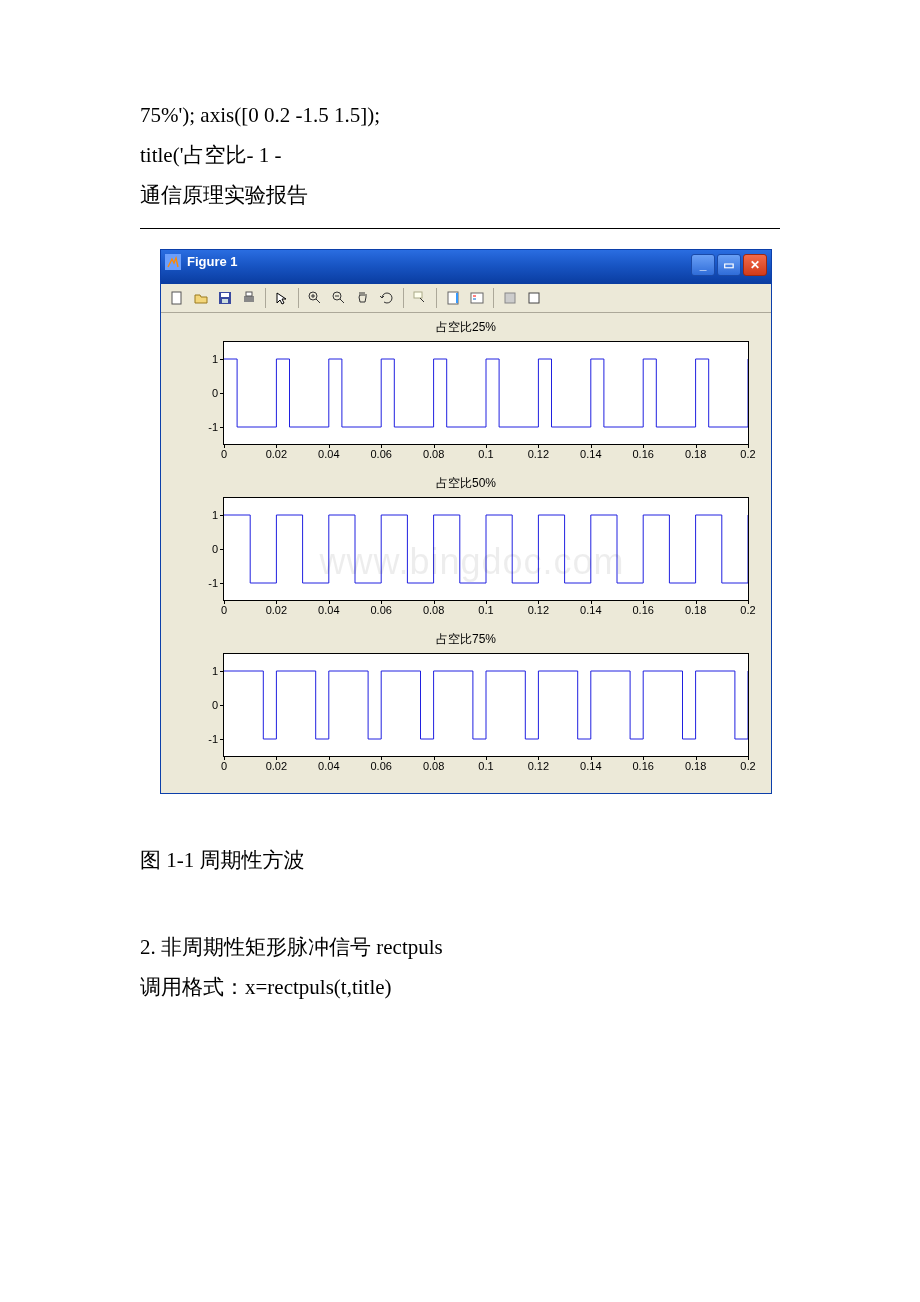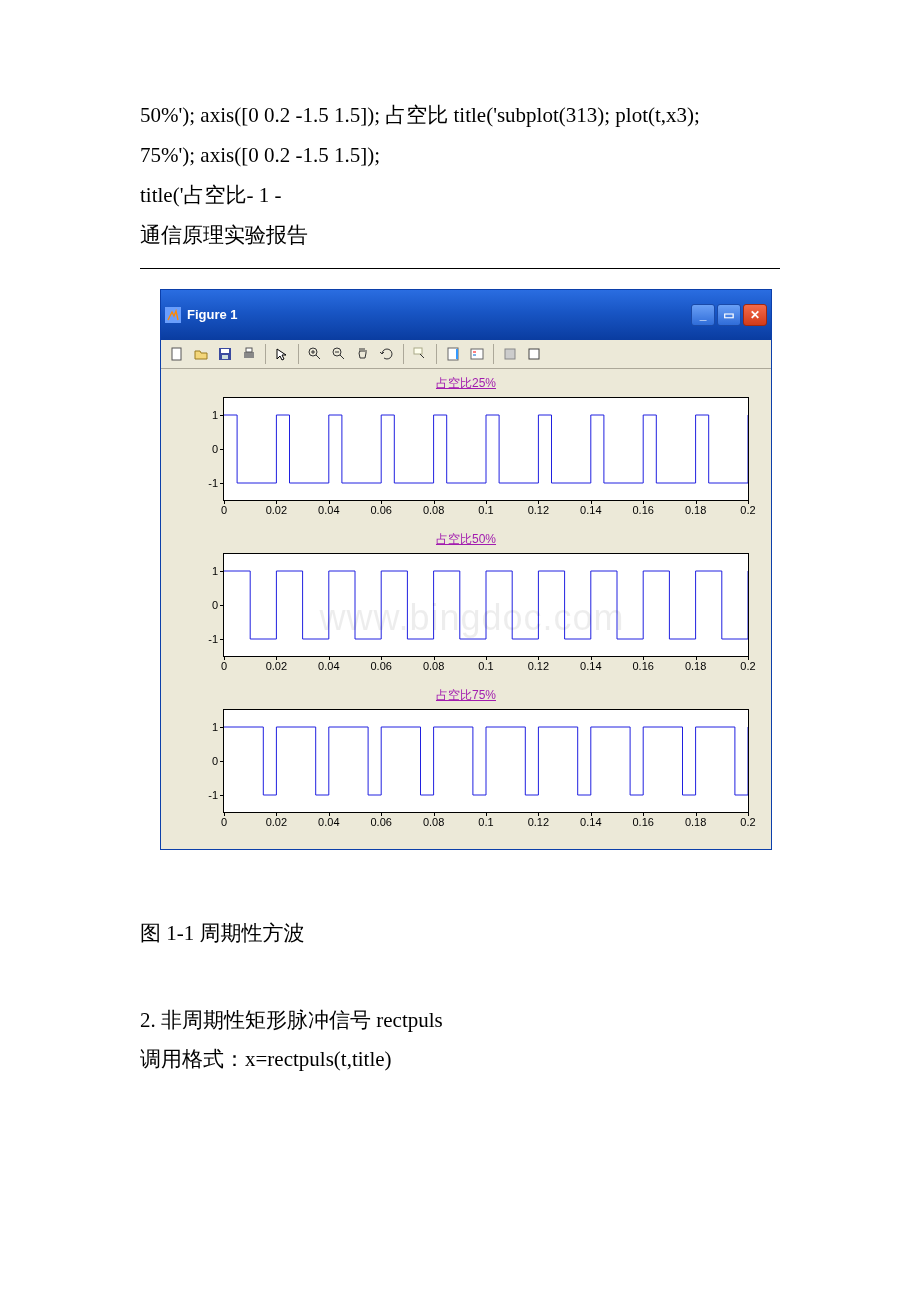--- a/index.html
+++ b/index.html
@@ -26,22 +26,22 @@
     width: 610px;
     margin: 0 0 14px 20px;
     border: 1px solid #0c3faa;
     background: #ece9d8;
     box-shadow: 0 0 0 1px #d4d0c8 inset;
   }
   .titlebar {
     height: 26px;
     background: linear-gradient(to bottom, #2a6de1 0%, #1855c4 45%, #0a3ca0 100%);
     display: flex;
-    align-items: center;
-    padding: 12px 4px;
+    align-items: flex-start;
+    padding: 4px 4px;
     color: #fff;
     font: bold 13px "MS Sans Serif", Tahoma, sans-serif;
   }
   .titlebar .ticon {
     width: 16px; height: 16px;
     background: #6a9efc;
     margin-right: 6px;
     display: flex; align-items:center; justify-content:center;
   }
   .titlebar .ttext { flex: 1; }
@@ -92,23 +92,22 @@
   }
   .subplot {
     position: relative;
     height: 150px;
     margin-bottom: 6px;
   }
   .subplot:last-child { margin-bottom: 0; }
   .sub-title {
     text-align:center;
     font: 12px Arial, SimSun, sans-serif;
-    color:#a21caf;
+    color:#000000;
     height:16px;
-    text-decoration:underline;
   }
   .axes-wrap {
     position:absolute;
     left:54px; right:16px; top:22px; bottom:26px;
   }
   .axes {
     width:100%; height:100%;
     background:#fff;
     border:1px solid #000;
     position:relative;
@@ -127,30 +126,29 @@
   .watermark {
     position:absolute; left:12px; right:0; top:44%;
     text-align:center;
     font: 36px Arial, sans-serif;
     letter-spacing: 1px;
     color: rgba(0,0,0,0.07);
     pointer-events:none;
   }
   .caption {
     font-size: 21px;
-    margin: 69px 0 0 0;
+    margin: 52px 0 0 0;
   }
   .body-text { font-size:21px; line-height:1.9; margin-top:54px; }
 </style>
 </head>
 <body>
 
 <div class="page">
   <div class="code-text">
-    <div>50%'); axis([0 0.2 -1.5 1.5]); 占空比 title('subplot(313); plot(t,x3);</div>
     <div>75%'); axis([0 0.2 -1.5 1.5]);</div>
     <div>title('占空比- 1 -</div>
     <div>通信原理实验报告</div>
   </div>
 
   <hr class="hr">
 
   <div class="figwin">
     <div class="titlebar">
       <div class="ticon">

